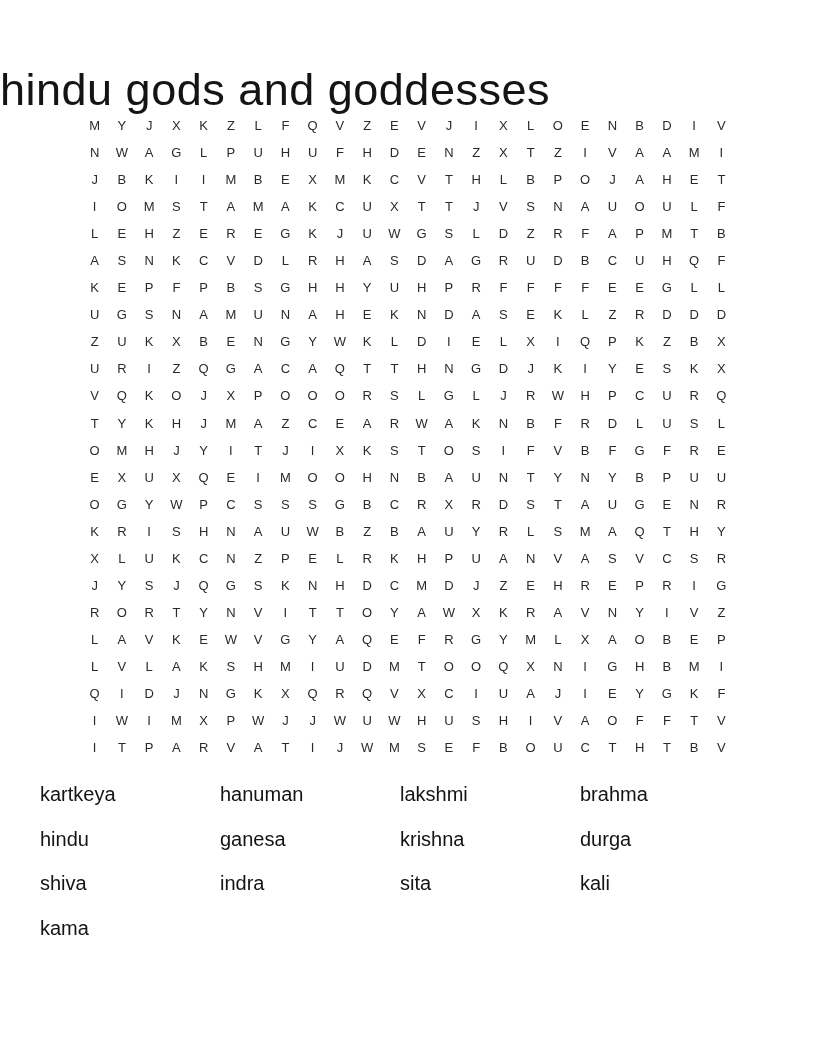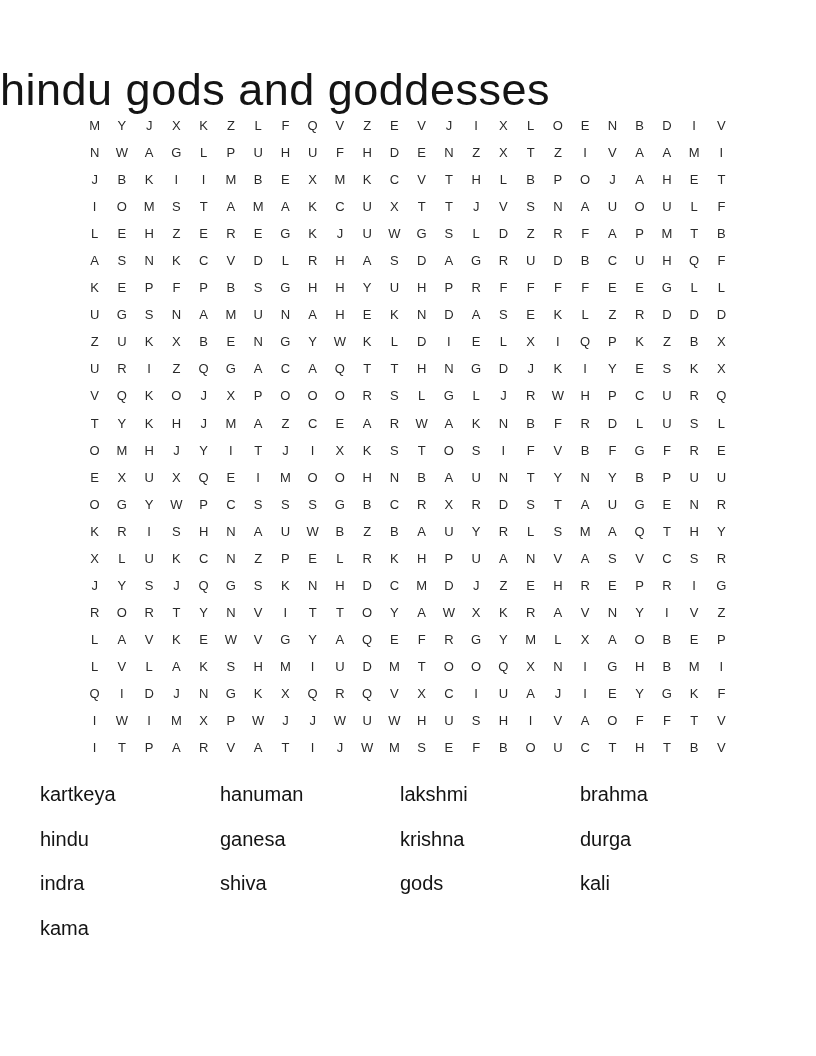--- a/index.html
+++ b/index.html
@@ -646,19 +646,19 @@
     </div>
   <div class="word-list">
       <div class="word">kartkeya</div>
       <div class="word">hanuman</div>
       <div class="word">lakshmi</div>
       <div class="word">brahma</div>
       <div class="word">hindu</div>
       <div class="word">ganesa</div>
       <div class="word">krishna</div>
       <div class="word">durga</div>
+      <div class="word">shiva</div>
       <div class="word">indra</div>
-      <div class="word">shiva</div>
-      <div class="word">gods</div>
+      <div class="word">sita</div>
       <div class="word">kali</div>
       <div class="word">kama</div>
     </div>
 </div>
 
 </body></html>

